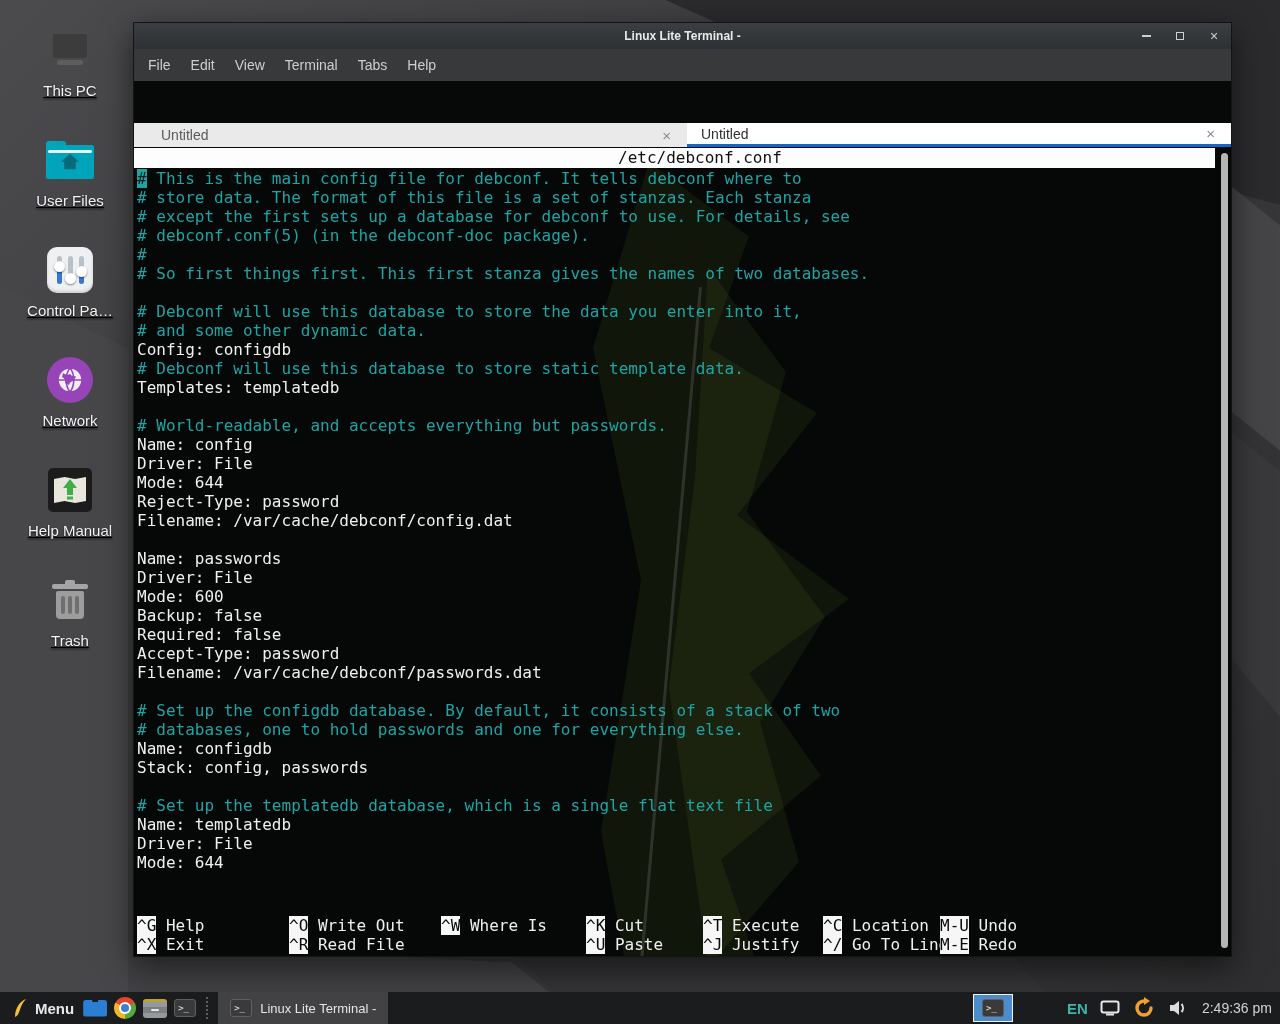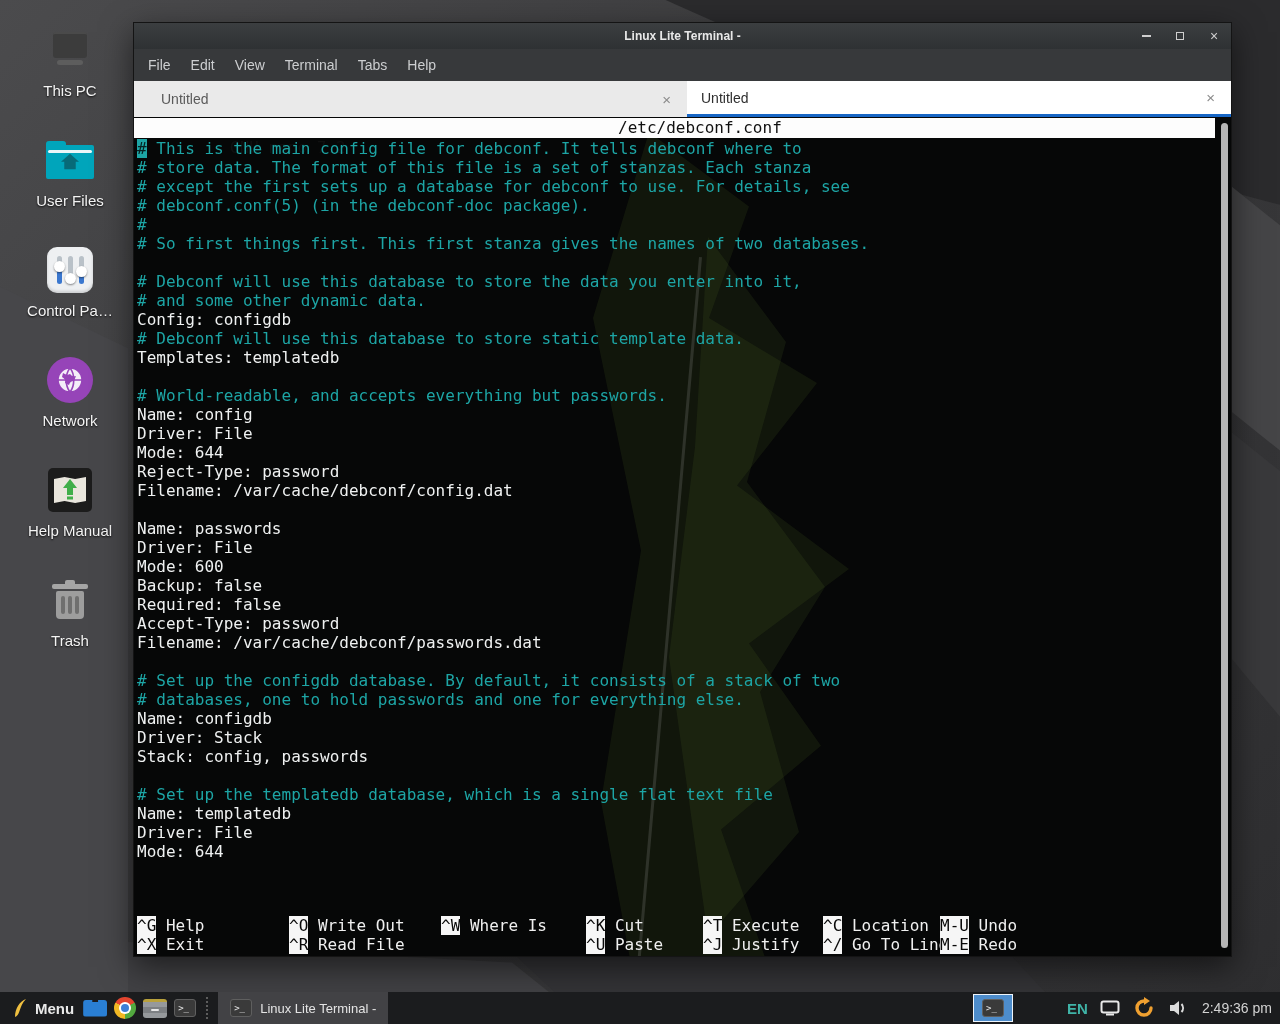--- a/index.html
+++ b/index.html
@@ -9,21 +9,21 @@
     font-family:"Liberation Sans",sans-serif;}
   
   .wp{position:absolute;inset:0;}
   .wp .p1{position:absolute;inset:0;background:#2b2b2d;clip-path:polygon(52% 0,100% 0,100% 20%,70% 10%);}
   .wp .p2{position:absolute;inset:0;background:#454547;clip-path:polygon(96% 18%,100% 22%,100% 44%,96% 40%);}
   .wp .p3{position:absolute;inset:0;background:#39393b;clip-path:polygon(96% 42%,100% 46%,100% 70%,96% 64%);}
   .wp .p4{position:absolute;inset:0;background:#414144;clip-path:polygon(10% 92%,40% 94%,46% 100%,6% 100%);}
   .wp .p5{position:absolute;inset:0;background:#333336;clip-path:polygon(40% 93%,78% 92%,84% 100%,46% 100%);}
   .wp .p6{position:absolute;inset:0;background:#47474a;clip-path:polygon(0 28%,10% 34%,10% 100%,0 100%);}
   
-  .dicon{position:absolute;left:10px;width:120px;display:flex;flex-direction:column;align-items:center;cursor:default;}
+  .dicon{position:absolute;left:10px;width:120px;display:flex;flex-direction:column;align-items:center;cursor:default;text-decoration:underline;}
   .dicon .art{width:48px;height:48px;position:relative;display:flex;align-items:center;justify-content:center;}
   .dicon .lbl{margin-top:8px;font-size:15px;color:#f4f4f4;text-shadow:0 1px 2px rgba(0,0,0,.9);white-space:nowrap;}
   
   .ic-laptop{position:relative;width:46px;height:40px;}
   .ic-laptop .scr{position:absolute;left:6px;top:2px;width:34px;height:26px;background:#3c3c3c;border-radius:3px;border-top:2px solid #4a4a4a;}
   .ic-laptop .base{position:absolute;left:10px;top:30px;width:26px;height:5px;background:#5d5d5d;border-radius:3px;}
   
   .ic-folder{position:relative;width:48px;height:38px;}
   .ic-folder .tab{position:absolute;left:0;top:0;width:20px;height:8px;background:#00a5bb;border-radius:3px 3px 0 0;}
   .ic-folder .body{position:absolute;left:0;top:4px;width:48px;height:34px;background:#00a5bb;border-radius:2px;}
@@ -57,21 +57,21 @@
     box-shadow:0 10px 30px rgba(0,0,0,.55);display:flex;flex-direction:column;background:#070808;}
   .titlebar{height:26px;background:linear-gradient(#3b3e40,#2e3133);display:flex;align-items:center;position:relative;flex:0 0 auto;}
   .titlebar .title{position:absolute;left:0;right:0;text-align:center;font-size:12px;font-weight:bold;color:#e8e8e8;}
   .titlebar .controls{position:absolute;right:10px;top:0;height:100%;display:flex;align-items:center;gap:20px;}
   .wbtn{color:#cfcfcf;cursor:pointer;display:flex;align-items:center;justify-content:center;width:14px;height:14px;}
   .wbtn .bar{width:9px;height:2px;background:#cfcfcf;}
   .wbtn .box{width:8px;height:8px;border:1.5px solid #cfcfcf;}
   .wbtn.close{font-size:14px;line-height:1;}
   .menubar{height:32px;background:#37393b;display:flex;align-items:center;padding-left:4px;flex:0 0 auto;}
   .menubar .mi{padding:0 10px;font-size:14px;color:#ccced0;cursor:pointer;}
-  .tabbar{height:36px;display:flex;flex:0 0 auto;background:#d8d8d8;}
+  .tabbar{height:24px;display:flex;flex:0 0 auto;background:#d8d8d8;margin-top:42px;}
   .tab{display:flex;align-items:center;font-size:14px;cursor:pointer;}
   .tab .tlabel{flex:1;}
   .tab .tclose{color:#8b8b8b;font-size:15px;padding:0 4px;cursor:pointer;}
   .tab.inactive{width:553px;background:#eaeaea;color:#5a5a5a;padding:0 12px 0 27px;}
   .tab.active{flex:1;background:#ffffff;color:#2e2e2e;padding:0 12px 0 14px;border-bottom:3px solid #1766c5;}
   
   .terminal{position:relative;flex:1;background:#060707;overflow:hidden;font-family:"DejaVu Sans Mono","Liberation Mono",monospace;}
   .wm-leaf1{position:absolute;left:395px;top:15px;width:400px;height:930px;background:rgba(95,135,45,.12);
     clip-path:polygon(30% 0,55% 8%,45% 20%,72% 27%,52% 38%,80% 47%,55% 55%,73% 66%,48% 75%,60% 90%,30% 100%,18% 72%,28% 45%,16% 20%);}
   .wm-leaf2{position:absolute;left:470px;top:120px;width:260px;height:700px;background:rgba(120,160,55,.10);
@@ -271,21 +271,20 @@
           <div class="tl plain">Driver: File</div>
           <div class="tl plain">Mode: 600</div>
           <div class="tl plain">Backup: false</div>
           <div class="tl plain">Required: false</div>
           <div class="tl plain">Accept-Type: password</div>
           <div class="tl plain">Filename: /var/cache/debconf/passwords.dat</div>
           <div class="tl blank"> </div>
           <div class="tl cmt"># Set up the configdb database. By default, it consists of a stack of two</div>
           <div class="tl cmt"># databases, one to hold passwords and one for everything else.</div>
           <div class="tl plain">Name: configdb</div>
-          <div class="tl plain">Driver: Stack</div>
           <div class="tl plain">Stack: config, passwords</div>
           <div class="tl blank"> </div>
           <div class="tl cmt"># Set up the templatedb database, which is a single flat text file</div>
           <div class="tl plain">Name: templatedb</div>
           <div class="tl plain">Driver: File</div>
           <div class="tl plain">Mode: 644</div>
         </div>
 
       <div class="nano-footer" id="nano-footer">
           <span class="sc" style="left: 0px; top: 0px;"><span class="key">^G</span><span> Help</span></span>

